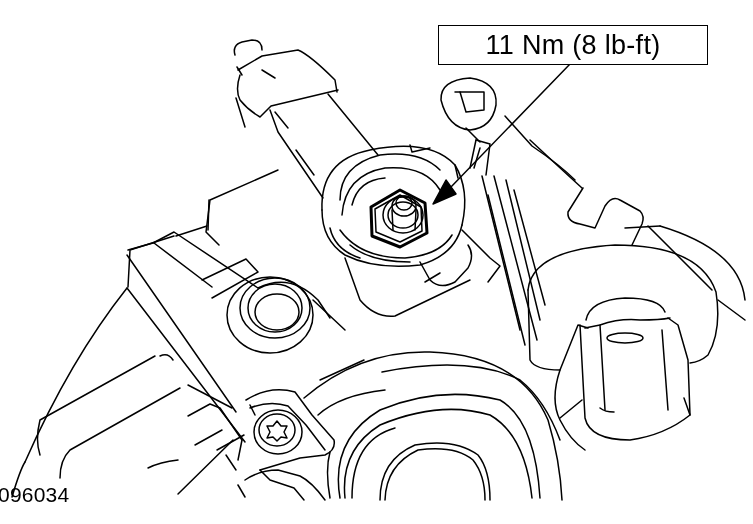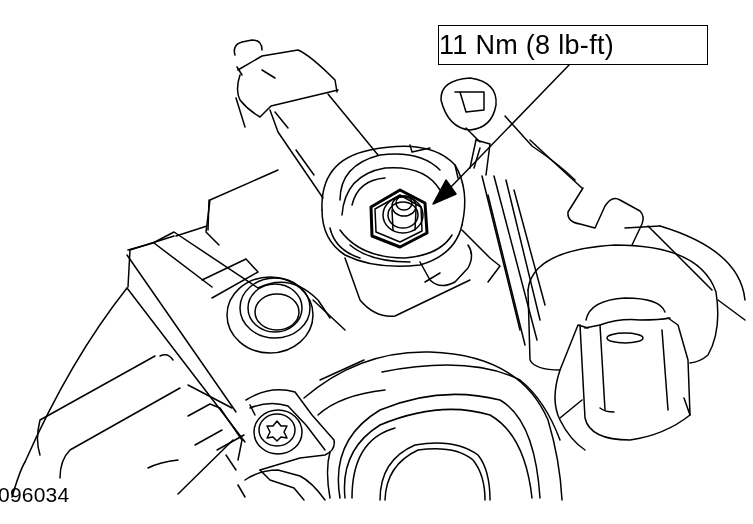--- a/index.html
+++ b/index.html
@@ -6,21 +6,21 @@
   body { width: 753px; height: 524px; position: relative; overflow: hidden; font-family: "Liberation Sans", sans-serif; }
   #drawing { position: absolute; left: 0; top: 0; width: 753px; height: 524px; }
   #drawing path, #drawing line, #drawing ellipse, #drawing circle, #drawing polyline, #drawing polygon {
     fill: none; stroke: #000; stroke-width: 1.5; stroke-linecap: round; stroke-linejoin: round;
   }
   #drawing .filled { fill: #000; stroke: #000; }
   #drawing .thick { stroke-width: 3; }
   .callout-box {
     position: absolute; left: 438px; top: 25px; width: 270px; height: 40px;
     border: 1.5px solid #000; background: #fff; box-sizing: border-box;
-    display: flex; align-items: center; 
+    display: flex; align-items: center; justify-content: center;
   }
   .callout-text { font-size: 27px; color: #000; letter-spacing: 0.3px; white-space: nowrap; }
   .figure-id { position: absolute; left: -2px; top: 483px; font-size: 21px; color: #000; letter-spacing: 0.2px; }
 </style>
 </head>
 <body>
 
 <svg id="drawing" viewBox="0 0 753 524" xmlns="http://www.w3.org/2000/svg">
 
   <g>

